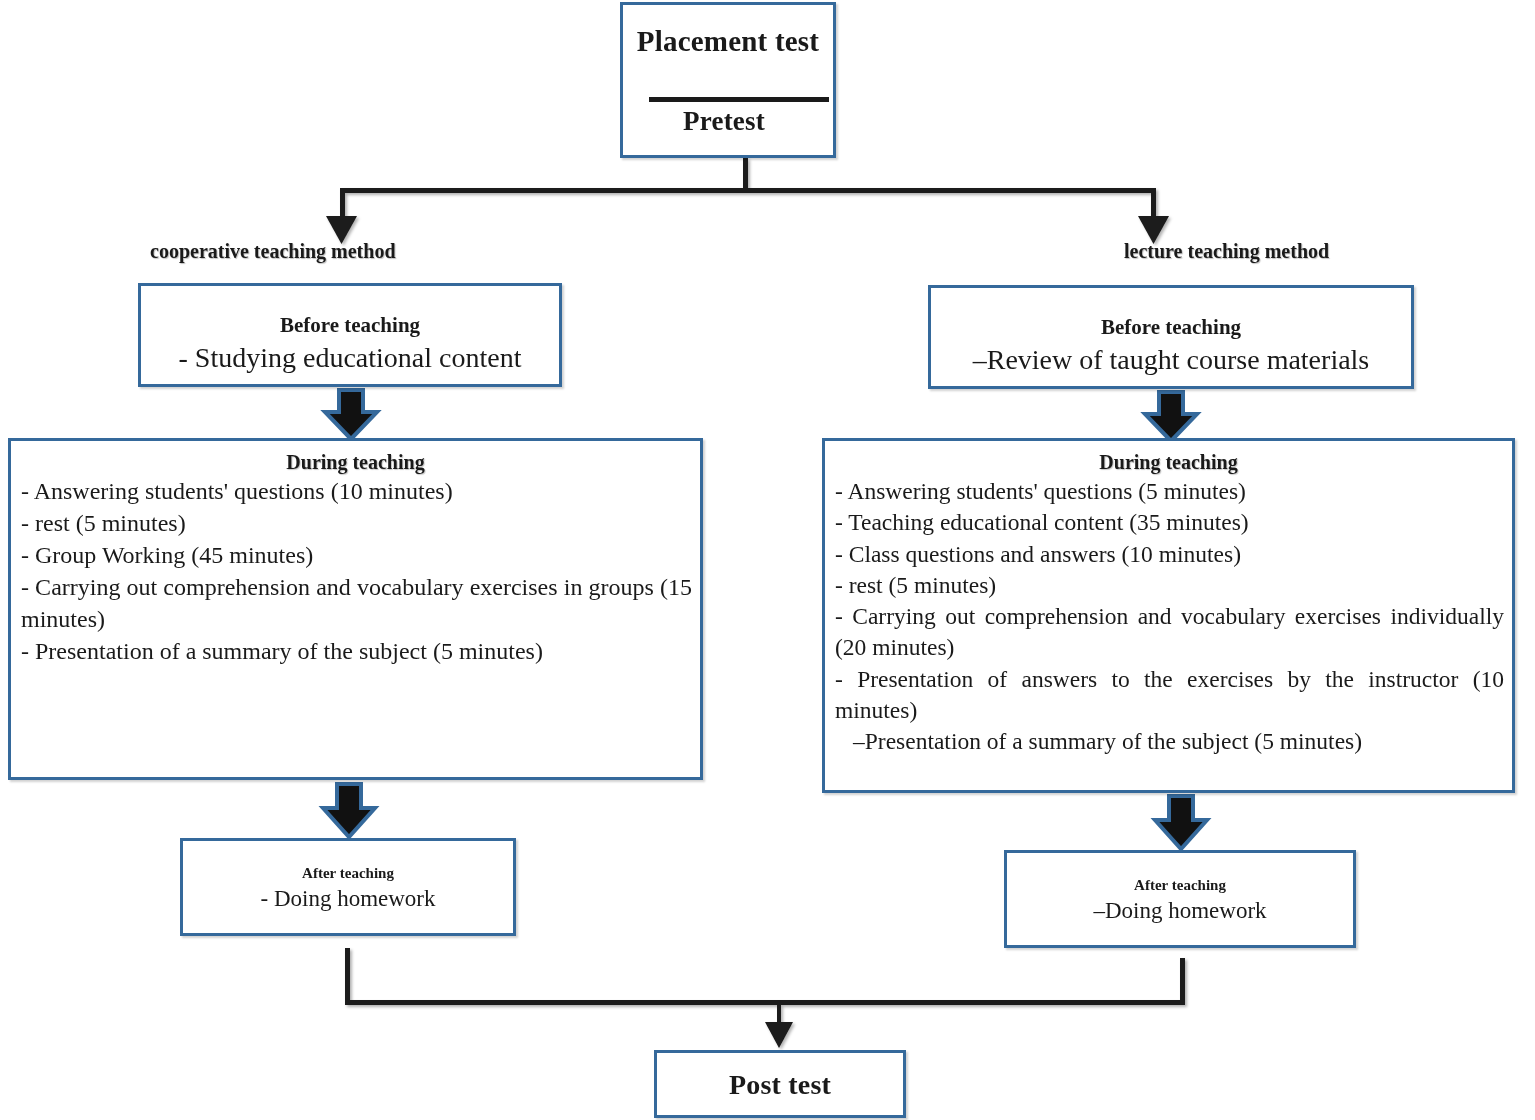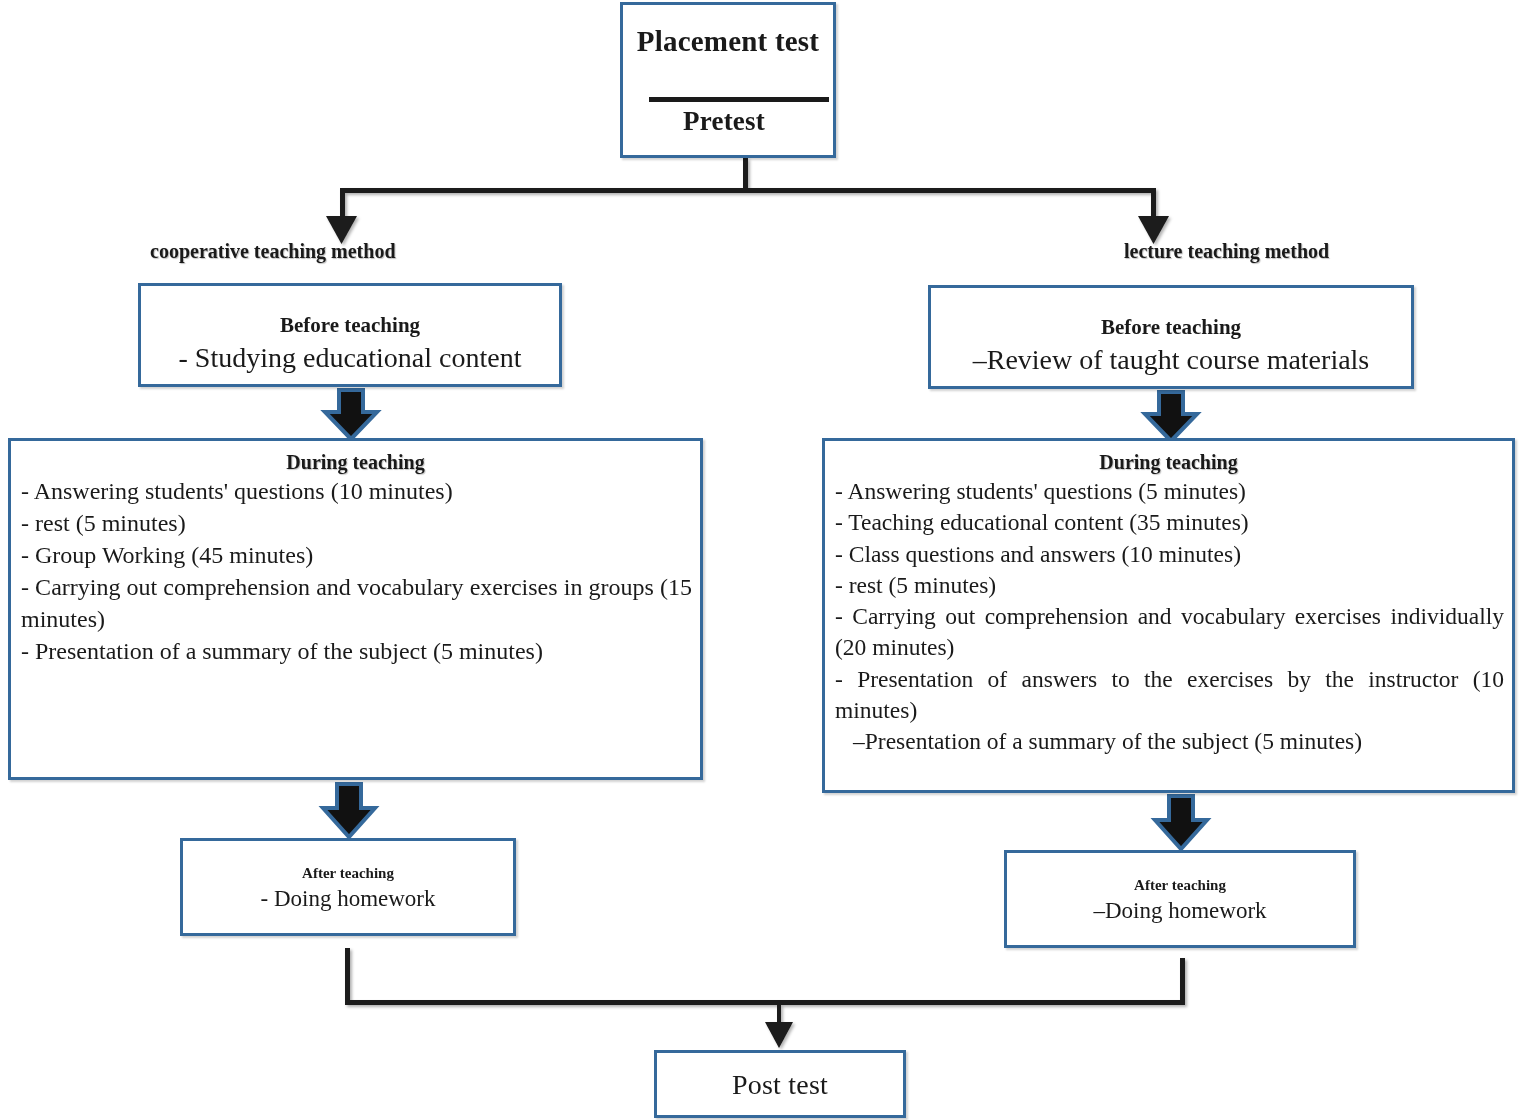--- a/index.html
+++ b/index.html
@@ -160,21 +160,21 @@
 
   
   #post-box {
     left: 654px; top: 1050px;
     width: 252px; height: 68px;
   }
   #post-label {
     position: absolute;
     left: 0; right: 0; top: 16px;
     font-size: 28px;
-    font-weight: normal;
+    font-weight: bold;
     text-align: center;
   }
 
   
   #wires {
     position: absolute;
     left: 0; top: 0;
     width: 1535px; height: 1120px;
     pointer-events: none;
   }

